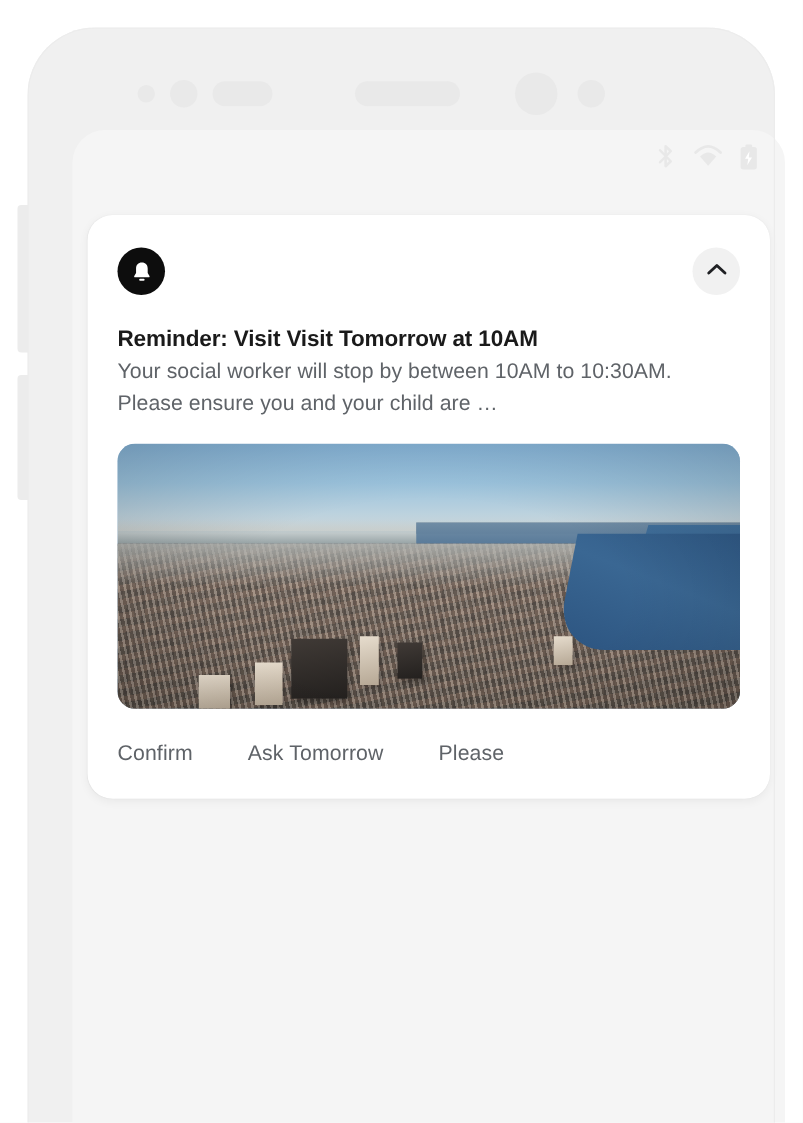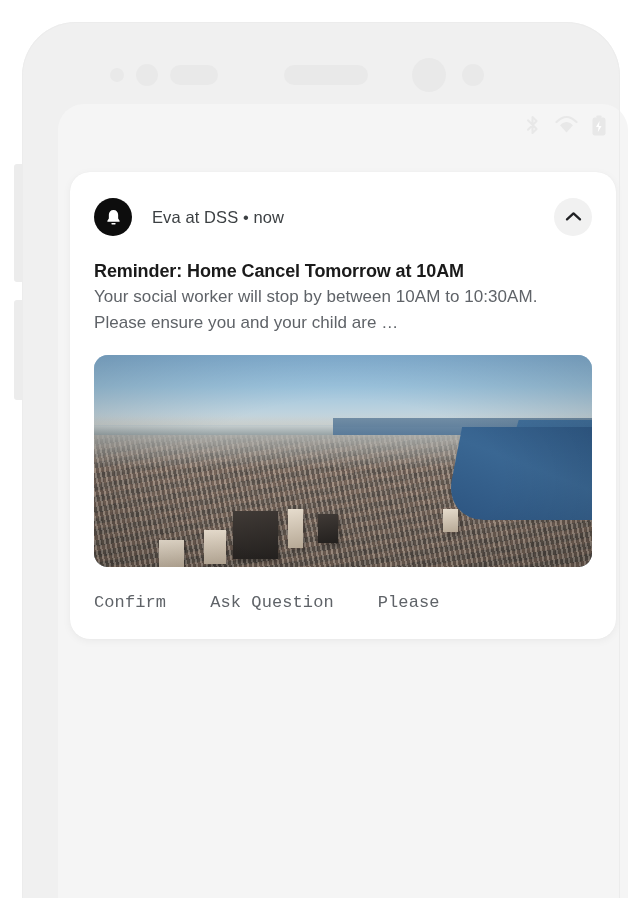--- a/index.html
+++ b/index.html
@@ -224,21 +224,21 @@
   .notif-actions{
     display:flex;
     align-items:center;
     gap:0;
     height:72px;
   }
   .action-btn{
     font-size:17px;
     color:#5f6368;
     background:none; border:none;
-    font-family:Liberation Mono, monospace;
+    font-family:Liberation Sans, sans-serif;
     cursor:pointer;
     padding:0;
     margin-right:44px;
     letter-spacing:0.1px;
   }
   .action-btn:last-child{ margin-right:0; }
 </style>
 </head>
 <body>
 
@@ -282,31 +282,30 @@
 
     <div class="notif-card">
 
       <div class="notif-head">
         <div class="bell-badge">
           <svg width="19" height="19" viewBox="0 0 20 20" fill="none">
             <path d="M10 2.2 C6.9 2.2 5.1 4.4 5.1 7.2 V11 L3.6 13.4 C3.3 13.9 3.6 14.5 4.2 14.5 H15.8 C16.4 14.5 16.7 13.9 16.4 13.4 L14.9 11 V7.2 C14.9 4.4 13.1 2.2 10 2.2 Z" fill="#ffffff"></path>
             <rect x="7.7" y="15.7" width="4.6" height="1.7" rx="0.85" fill="#ffffff"></rect>
           </svg>
         </div>
-        <div class="sender">Eva at DSS • now</div>
         <div class="collapse-btn">
           <span>
             <svg width="17" height="11" viewBox="0 0 17 11" fill="none">
               <path d="M2 8.4 L8.5 2.4 L15 8.4" stroke="#202124" stroke-width="2.3" stroke-linecap="round" stroke-linejoin="round"></path>
             </svg>
           </span>
         </div>
       </div>
 
-      <div class="notif-title">Reminder: Home Cancel Tomorrow at 10AM</div>
+      <div class="notif-title">Reminder: Visit Visit Tomorrow at 10AM</div>
       <div class="notif-body">Your social worker will stop by between 10AM to 10:30AM. Please ensure you and your child are …</div>
 
       <div class="hero-wrap">
         <div class="sky"></div>
         <div class="haze"></div>
         <div class="far-shore"></div>
         <div class="bay"></div>
         <div class="river2"></div>
         <div class="city">
           <div class="blocks-a"></div>
@@ -318,19 +317,19 @@
           <div class="tower-light t5"></div>
           <div class="tower-light t6"></div>
           <div class="city-haze"></div>
         </div>
         <div class="river"></div>
         <div class="vignette"></div>
       </div>
 
       <div class="notif-actions">
         <button class="action-btn">Confirm</button>
-        <button class="action-btn">Ask Question</button>
+        <button class="action-btn">Ask Tomorrow</button>
         <button class="action-btn">Please</button>
       </div>
 
     </div>
   </div>
 </div>
 
 </body></html>

